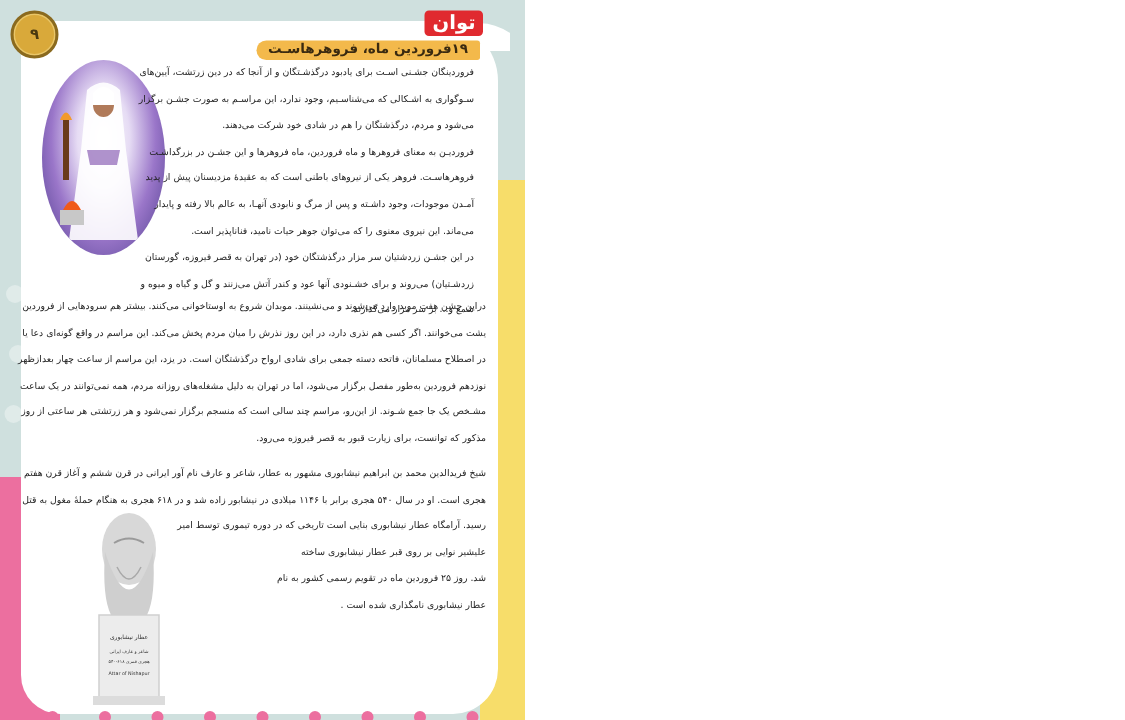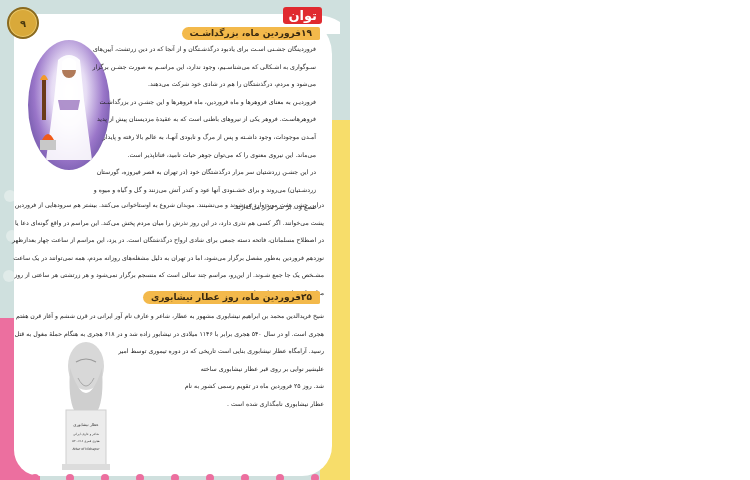--- a/index.html
+++ b/index.html
@@ -40,21 +40,21 @@
   <div class="paper"></div>
   <svg class="wave-top" viewBox="0 0 280 30">
     <path d="M0,30 Q20,5 40,18 T80,18 T120,18 T160,18 T200,18 T240,18 T280,18 L280,30 Z" fill="#ffffff"></path>
   </svg>
 
   <div class="badge">
     <span>۹</span>
   </div>
   <div class="brand">توان</div>
 
-  <div class="section-head" style="top:27px;">۱۹فروردین ماه، بزرگداشـت</div>
+  <div class="section-head" style="top:27px;">۱۹فروردین ماه، فروهرهاسـت</div>
 
   <div class="oval">
     <svg width="82" height="130" viewBox="0 0 82 130">
       <path d="M30,20 Q41,10 52,20 L56,60 Q60,90 64,120 L18,120 Q22,90 26,60 Z" fill="#ffffff" opacity="0.9"></path>
       <ellipse cx="41" cy="30" rx="7" ry="8" fill="#b07a5a"></ellipse>
       <path d="M34,22 Q41,14 48,22 L48,30 L34,30 Z" fill="#ffffff"></path>
       <rect x="14" y="40" width="4" height="40" fill="#6a3a1a"></rect>
       <path d="M12,40 Q16,30 20,40 Z" fill="#f39a2a"></path>
       <rect x="12" y="100" width="16" height="10" fill="#c8c8c8"></rect>
       <path d="M14,100 Q20,88 26,100 Z" fill="#f05a1a"></path>
@@ -77,21 +77,20 @@
 
   <div class="para" style="top:196px; right:26px;">
     <span class="line">دراین جشن هفت موبد وارد می‌شوند و می‌نشینند. موبدان شروع به اوستاخوانی می‌کنند. بیشتر هم سرودهایی از فروردین</span>
     <span class="line">یشت می‌خوانند. اگر کسی هم نذری دارد، در این روز نذرش را میان مردم پخش می‌کند. این مراسم در واقع گونه‌ای دعا یا</span>
     <span class="line">در اصطلاح مسلمانان، فاتحه دسته جمعی برای شادی ارواح درگذشتگان است. در یزد، این مراسم از ساعت چهار بعدازظهر</span>
     <span class="line">نوزدهم فروردین به‌طور مفصل برگزار می‌شود، اما در تهران به دلیل مشغله‌های روزانه مردم، همه نمی‌توانند در یک ساعت</span>
     <span class="line">مشـخص یک جا جمع شـوند. از این‌رو، مراسم چند سالی است که منسجم برگزار نمی‌شود و هر زرتشتی هر ساعتی از روز</span>
     <span class="line">مذکور که توانست، برای زیارت قبور به قصر فیروزه می‌رود.</span>
   </div>
 
-  <div class="section-head" style="top:291px;">۲۵فروردین ماه، روز عطار نیشابوری</div>
 
   <div class="para" style="top:307px; right:26px;">
     <span class="line">شیخ فریدالدین محمد بن ابراهیم نیشابوری مشهور به عطار، شاعر و عارف نام آور ایرانی در قرن ششم و آغاز قرن هفتم</span>
     <span class="line">هجری است. او در سال ۵۴۰ هجری برابر با ۱۱۴۶ میلادی در نیشابور زاده شد و در ۶۱۸ هجری به هنگام حملهٔ مغول به قتل</span>
     <span class="line">رسید. آرامگاه عطار نیشابوری بنایی است تاریخی که در دوره تیموری توسط امیر</span>
     <span class="line">علیشیر نوایی بر روی قبر عطار نیشابوری ساخته</span>
     <span class="line">شد. روز ۲۵ فروردین ماه در تقویم رسمی کشور به نام</span>
     <span class="line">عطار نیشابوری نامگذاری شده است .</span>
   </div>
 

